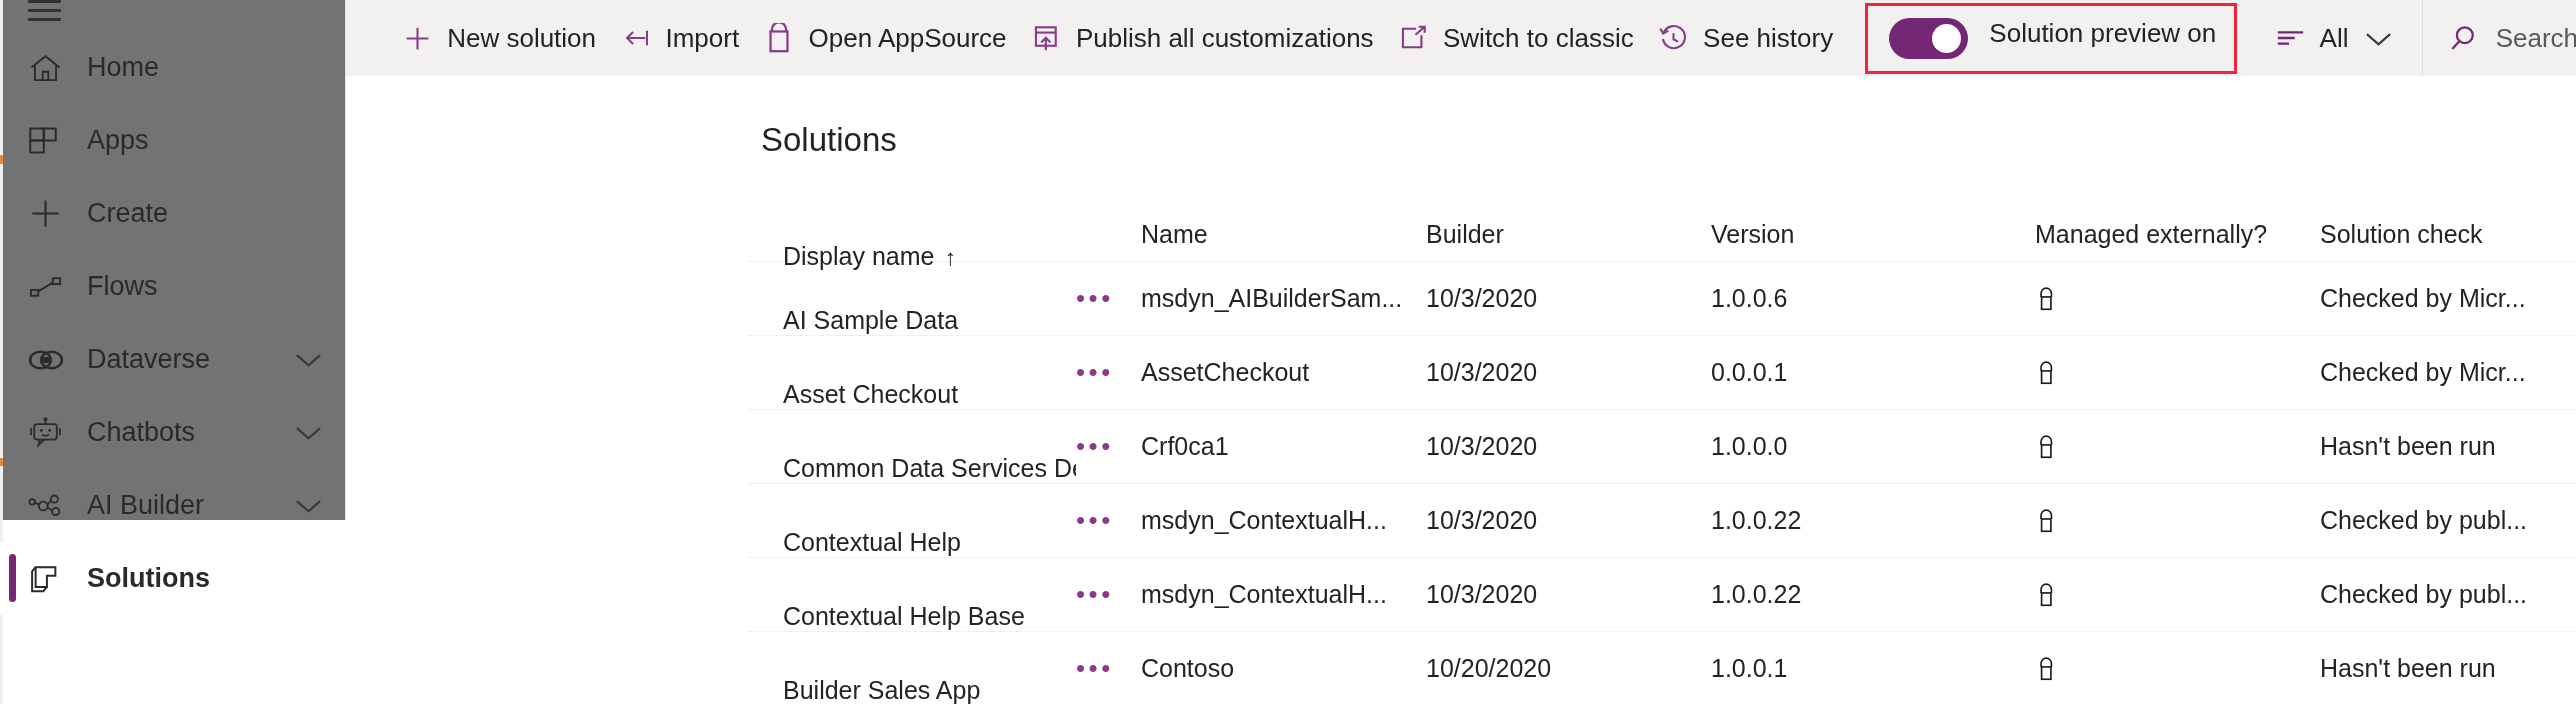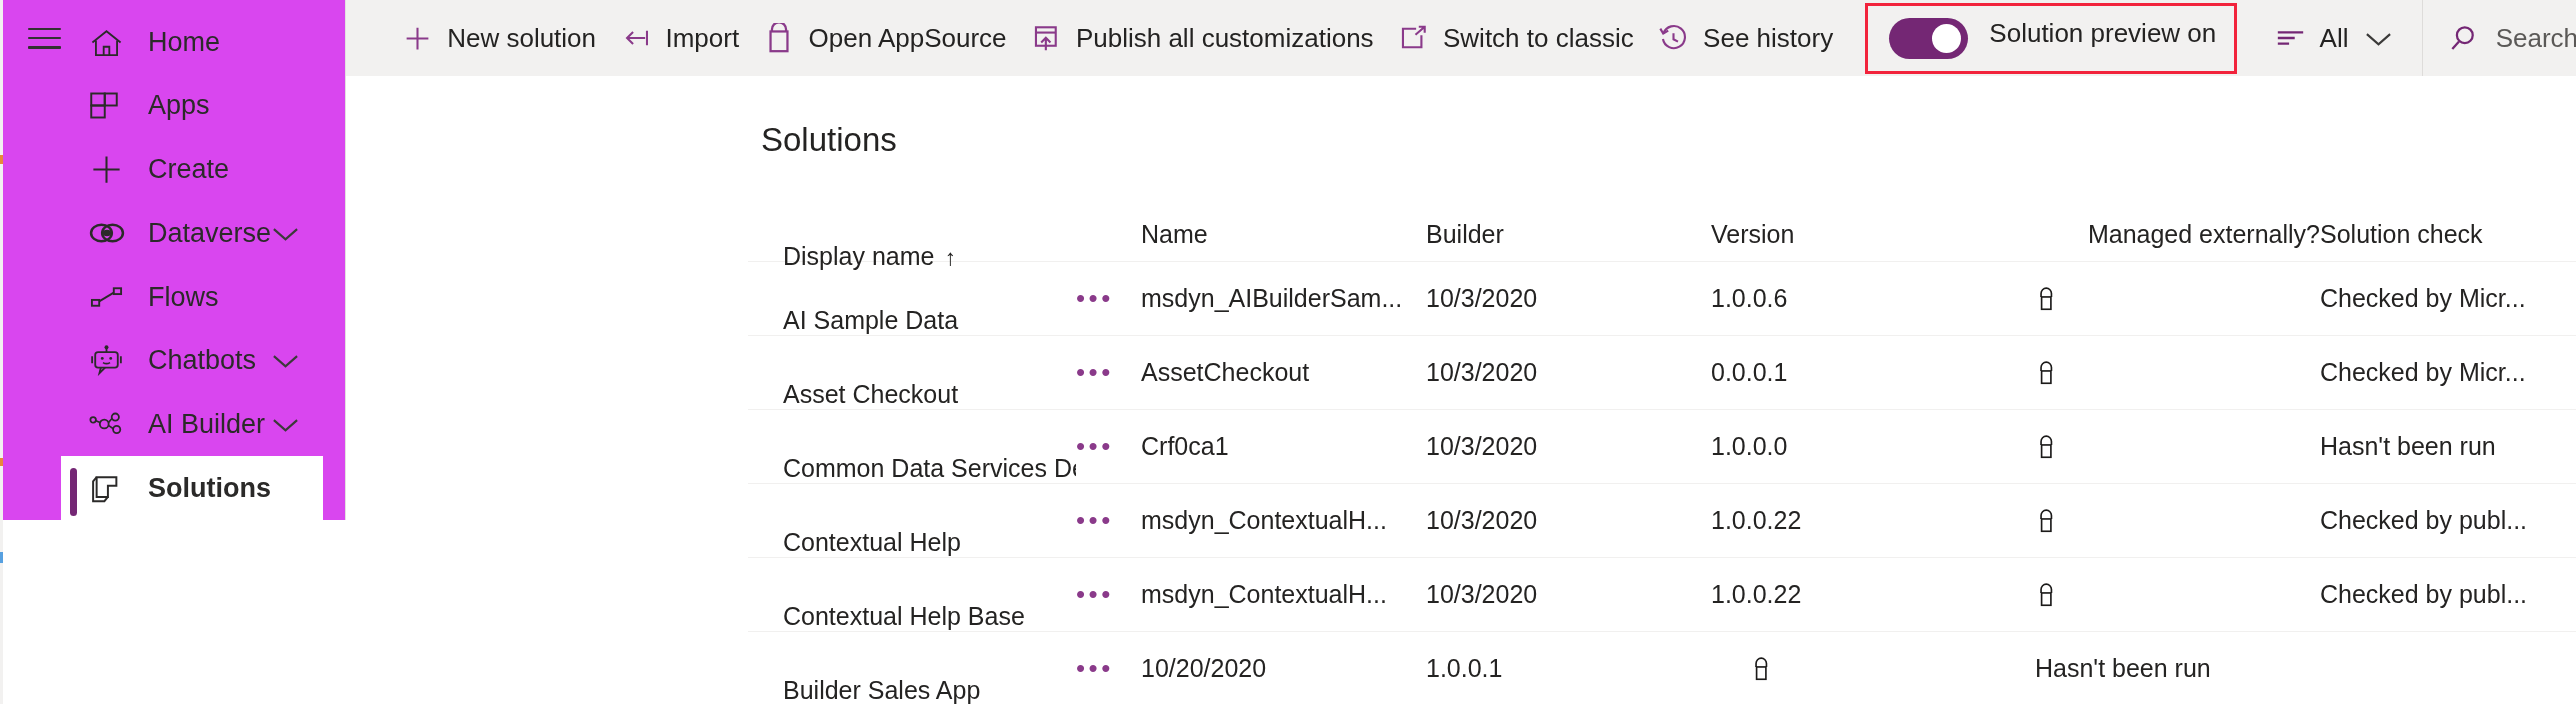--- a/index.html
+++ b/index.html
@@ -7,25 +7,25 @@
     width: 2576px; height: 704px;
     font-family: "Liberation Sans", sans-serif;
     background: #ffffff;
     overflow: hidden;
   }
   #app { position: relative; width: 2576px; height: 704px; display: flex; }
 
   
   .sidebar {
     width: 346px; height: 520px;
-    background: #d946ef;
+    background: #737373;
     border-right: 0.9px solid #e3e1df;
     position: relative;
     flex: 0 0 346px;
-    display: flex; 
+    display: flex; flex-direction: column;
   }
   .hamburger-wrap {
     height: 76px; display: flex; align-items: center; padding-left: 28px;
     cursor: pointer;
   }
   .hamburger { width: 33px; height: 21px; display: flex; flex-direction: column; justify-content: space-between; }
   .hamburger span { display: block; height: 2.6px; background: #333131; border-radius: 0.9px; }
 
   .nav { display: flex; flex-direction: column; padding-top: 10.4px; }
   .nav-item {
@@ -113,21 +113,21 @@
   .grid-row {
     display: flex; align-items: center; height: 74px;
     border-top: 1.7px solid #f1f0ef;
     font-size: 25px; color: #242322;
   }
   .c-display { flex: 0 0 328px; padding-left: 35px; white-space: nowrap; overflow: hidden; margin-top: 44px; }
   .c-ellipsis { flex: 0 0 65px; color: #8a3a8a; letter-spacing: 3.5px; font-size: 26px; }
   .c-name { flex: 0 0 285px; white-space: nowrap; overflow: hidden; }
   .c-created { flex: 0 0 285px; }
   .c-version { flex: 0 0 324px; }
-  .c-managed { flex: 0 0 285px; text-align: right; }
+  .c-managed { flex: 0 0 285px; }
   .c-check { flex: 1 1 auto; white-space: nowrap; overflow: hidden; }
   .sort-arrow { margin-left: 10.4px; font-size: 22.5px; }
   svg { display: block; }
 </style>
 </head>
 <body>
 
 <div id="app">
 
   <nav class="sidebar">
@@ -178,43 +178,43 @@
         <span class="ic">
           <svg width="35" height="35" viewBox="0 0 24 24">
               <path d="M12 3 V21 M3 12 H21" stroke="#2b2a29" stroke-width="1.4" fill="none"></path>
             </svg>
         </span>
         <span class="lbl">Create</span>
       </div>
 
       <div class="nav-item">
         <span class="ic">
+          <svg width="35" height="26" viewBox="0 0 24 16">
+              <rect x="2" y="10" width="5" height="4" fill="none" stroke="#2b2a29" stroke-width="1.3"></rect>
+              <rect x="17" y="2" width="5" height="4" fill="none" stroke="#2b2a29" stroke-width="1.3"></rect>
+              <path d="M7 11 L17 5" stroke="#2b2a29" stroke-width="1.3" fill="none"></path>
+            </svg>
+        </span>
+        <span class="lbl">Flows</span>
+      </div>
+
+      <div class="nav-item">
+        <span class="ic">
           <svg width="36" height="28" viewBox="0 0 26 18">
               <ellipse cx="9" cy="9" rx="7.5" ry="6" fill="none" stroke="#2b2a29" stroke-width="1.8"></ellipse>
               <ellipse cx="17" cy="9" rx="7.5" ry="6" fill="none" stroke="#2b2a29" stroke-width="1.8"></ellipse>
               <ellipse cx="13" cy="9" rx="3" ry="2.4" fill="#2b2a29"></ellipse>
             </svg>
         </span>
         <span class="lbl">Dataverse</span>
         <span class="chev">
           <svg width="29" height="19" viewBox="0 0 20 12">
               <path d="M2 3 L10 10 L18 3" fill="none" stroke="#3b3a39" stroke-width="1.5"></path>
             </svg>
         </span>
-      </div>
-
-      <div class="nav-item">
-        <span class="ic">
-          <svg width="35" height="26" viewBox="0 0 24 16">
-              <rect x="2" y="10" width="5" height="4" fill="none" stroke="#2b2a29" stroke-width="1.3"></rect>
-              <rect x="17" y="2" width="5" height="4" fill="none" stroke="#2b2a29" stroke-width="1.3"></rect>
-              <path d="M7 11 L17 5" stroke="#2b2a29" stroke-width="1.3" fill="none"></path>
-            </svg>
-        </span>
-        <span class="lbl">Flows</span>
       </div>
 
       <div class="nav-item">
         <span class="ic">
           <svg width="35" height="31" viewBox="0 0 24 22">
               <rect x="4" y="5" width="16" height="11" rx="2" fill="none" stroke="#2b2a29" stroke-width="1.3"></rect>
               <path d="M12 2 V5" stroke="#2b2a29" stroke-width="1.3"></path>
               <circle cx="12" cy="1.6" r="1.4" fill="#2b2a29"></circle>
               <path d="M1.8 8 V13 M22.2 8 V13" stroke="#2b2a29" stroke-width="1.3"></path>
               <path d="M8 16 L7 20 L11 16" fill="none" stroke="#2b2a29" stroke-width="1.3"></path>
@@ -449,20 +449,21 @@
                 <path d="M4.2 8 V5.4 A3.8 3.8 0 0 1 11.8 5.4 V8" fill="none" stroke="#1b1a19" stroke-width="1.2"></path>
                 <rect x="4.6" y="8" width="6.8" height="9" fill="none" stroke="#1b1a19" stroke-width="1.2"></rect>
               </svg></span>
         </div>
         <div class="c-check">Checked by publ...</div>
       </div>
 
       <div class="grid-row">
         <div class="c-display">Builder Sales App</div>
         <div class="c-ellipsis">•••</div>
+        <div class="c-name">Contoso</div>
         <div class="c-created">10/20/2020</div>
         <div class="c-version">1.0.0.1</div>
         <div class="c-managed">
           <span><svg width="22.5" height="26" viewBox="0 0 16 19">
                 <path d="M4.2 8 V5.4 A3.8 3.8 0 0 1 11.8 5.4 V8" fill="none" stroke="#1b1a19" stroke-width="1.2"></path>
                 <rect x="4.6" y="8" width="6.8" height="9" fill="none" stroke="#1b1a19" stroke-width="1.2"></rect>
               </svg></span>
         </div>
         <div class="c-check">Hasn't been run</div>
       </div>

